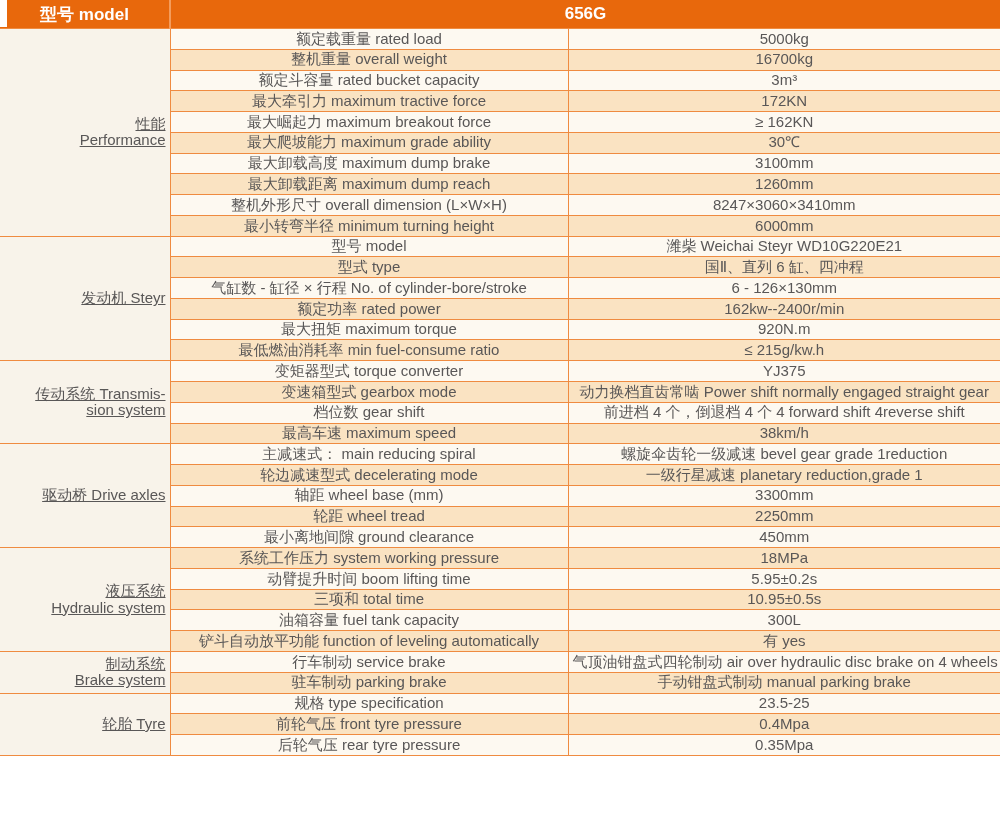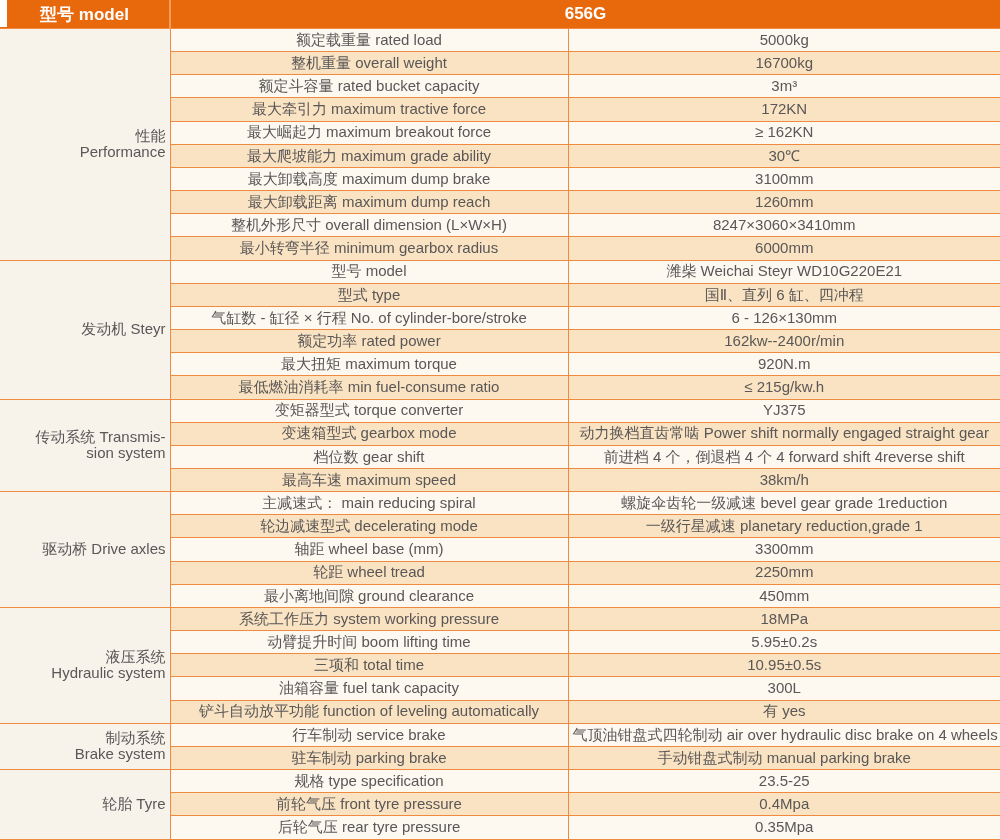--- a/index.html
+++ b/index.html
@@ -8,21 +8,21 @@
     --row-light:#fdf9f1;
     --row-peach:#fae3c2;
     --category-bg:#f8f3ea;
     --border:#ef8b40;
     --text:#595757;
     --header-divider:#f49c5c;
   }
   html,body{margin:0;padding:0;background:#fff;}
   body{width:1000px;height:840px;font-family:"Liberation Sans",sans-serif;color:var(--text);}
   .page{position:relative;width:1000px;height:840px;overflow:hidden;}
-  table.spec-table{width:1000px;height:840px;border-collapse:collapse;table-layout:fixed;}
+  table.spec-table{width:1000px;height:756px;border-collapse:collapse;table-layout:fixed;text-decoration:underline;}
   thead th{
     background:var(--header-bg);color:var(--header-text);
     height:28px;font-size:17px;font-weight:bold;text-align:center;vertical-align:middle;
     padding:0;border:none;
   }
   thead th.h-right{border-left:2px solid var(--header-divider);margin-left:8px;}
   tbody td{
     border:1px solid var(--border);
     padding:0 4px;text-align:center;vertical-align:middle;
     font-size:15px;line-height:1.1;overflow:hidden;
@@ -94,21 +94,21 @@
         </tr>
         <tr class="r-even">
           <td class="lbl"><span class="fit">最大卸载距离 maximum dump reach</span></td>
           <td class="val"><span class="fit">1260mm</span></td>
         </tr>
         <tr class="r-odd">
           <td class="lbl"><span class="fit">整机外形尺寸 overall dimension (L×W×H)</span></td>
           <td class="val"><span class="fit">8247×3060×3410mm</span></td>
         </tr>
         <tr class="r-even">
-          <td class="lbl"><span class="fit">最小转弯半径 minimum gearbox radius</span></td>
+          <td class="lbl"><span class="fit">最小转弯半径 minimum turning height</span></td>
           <td class="val"><span class="fit">6000mm</span></td>
         </tr>
         <tr class="r-odd">
           <td class="cat" rowspan="6"><span>发动机 Steyr</span></td>
           <td class="lbl"><span class="fit">型号 model</span></td>
           <td class="val"><span class="fit">潍柴 Weichai Steyr WD10G220E21</span></td>
         </tr>
         <tr class="r-even">
           <td class="lbl"><span class="fit">型式 type</span></td>
           <td class="val"><span class="fit">国Ⅱ、直列 6 缸、四冲程</span></td>

